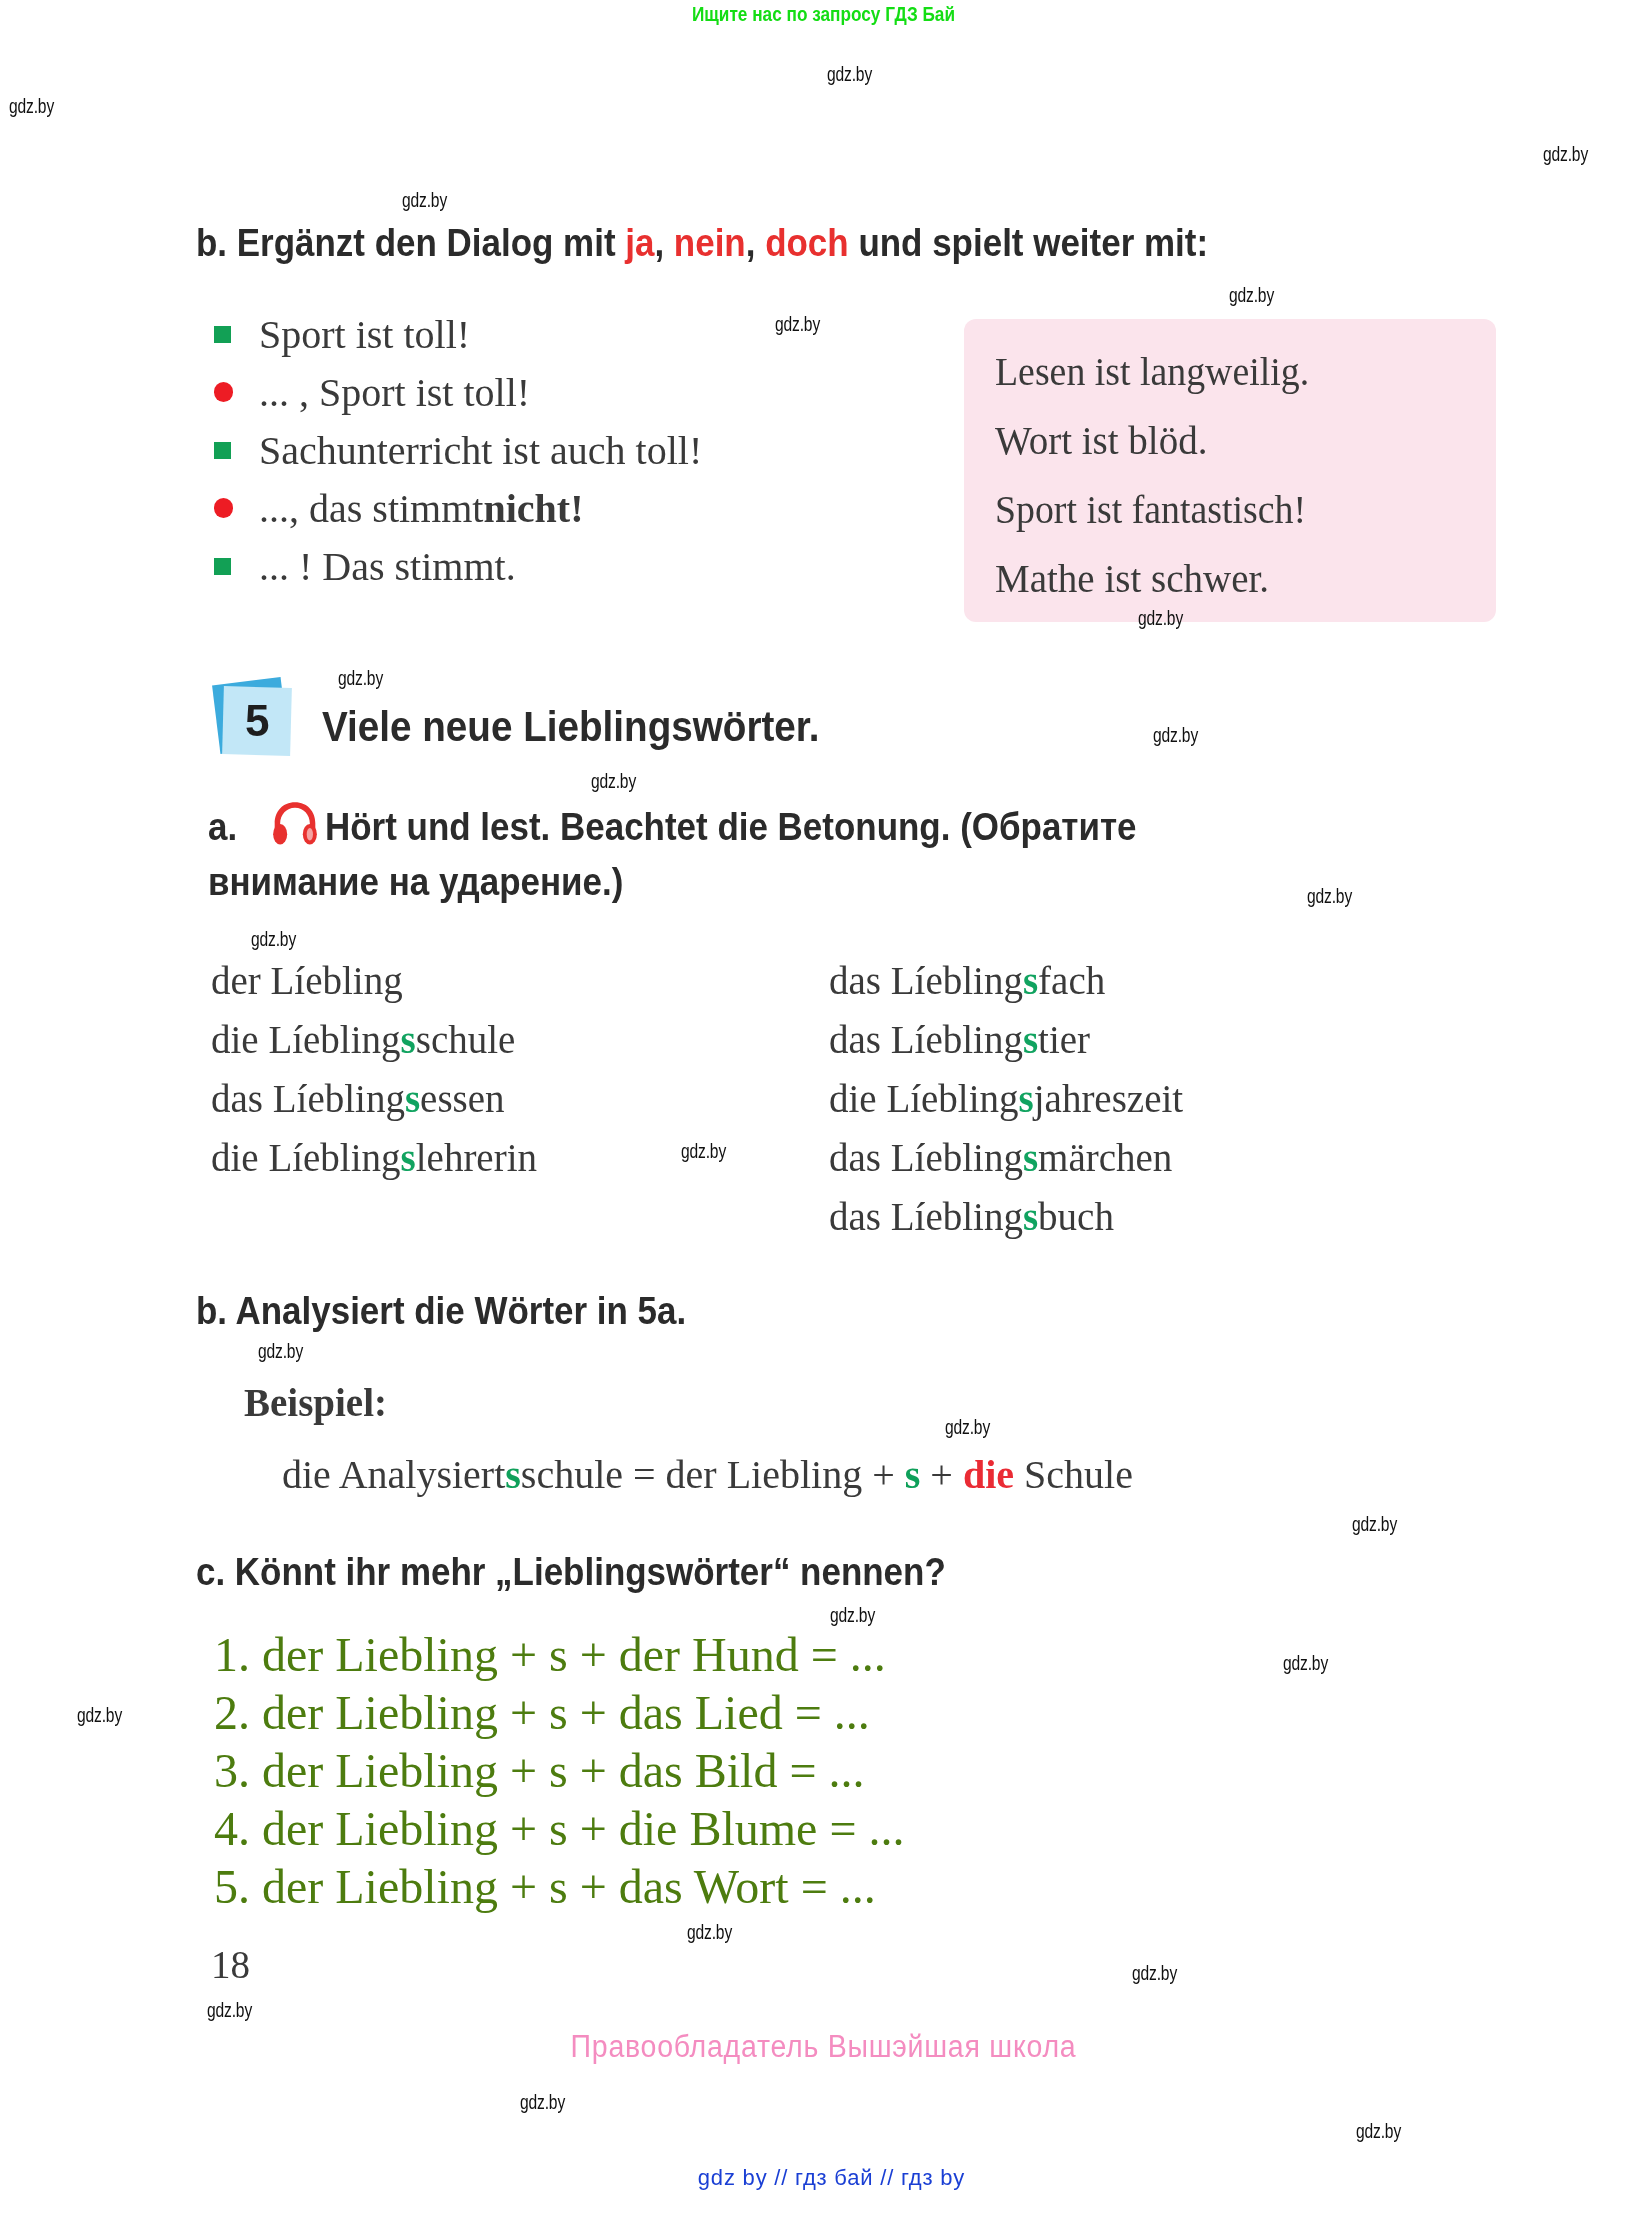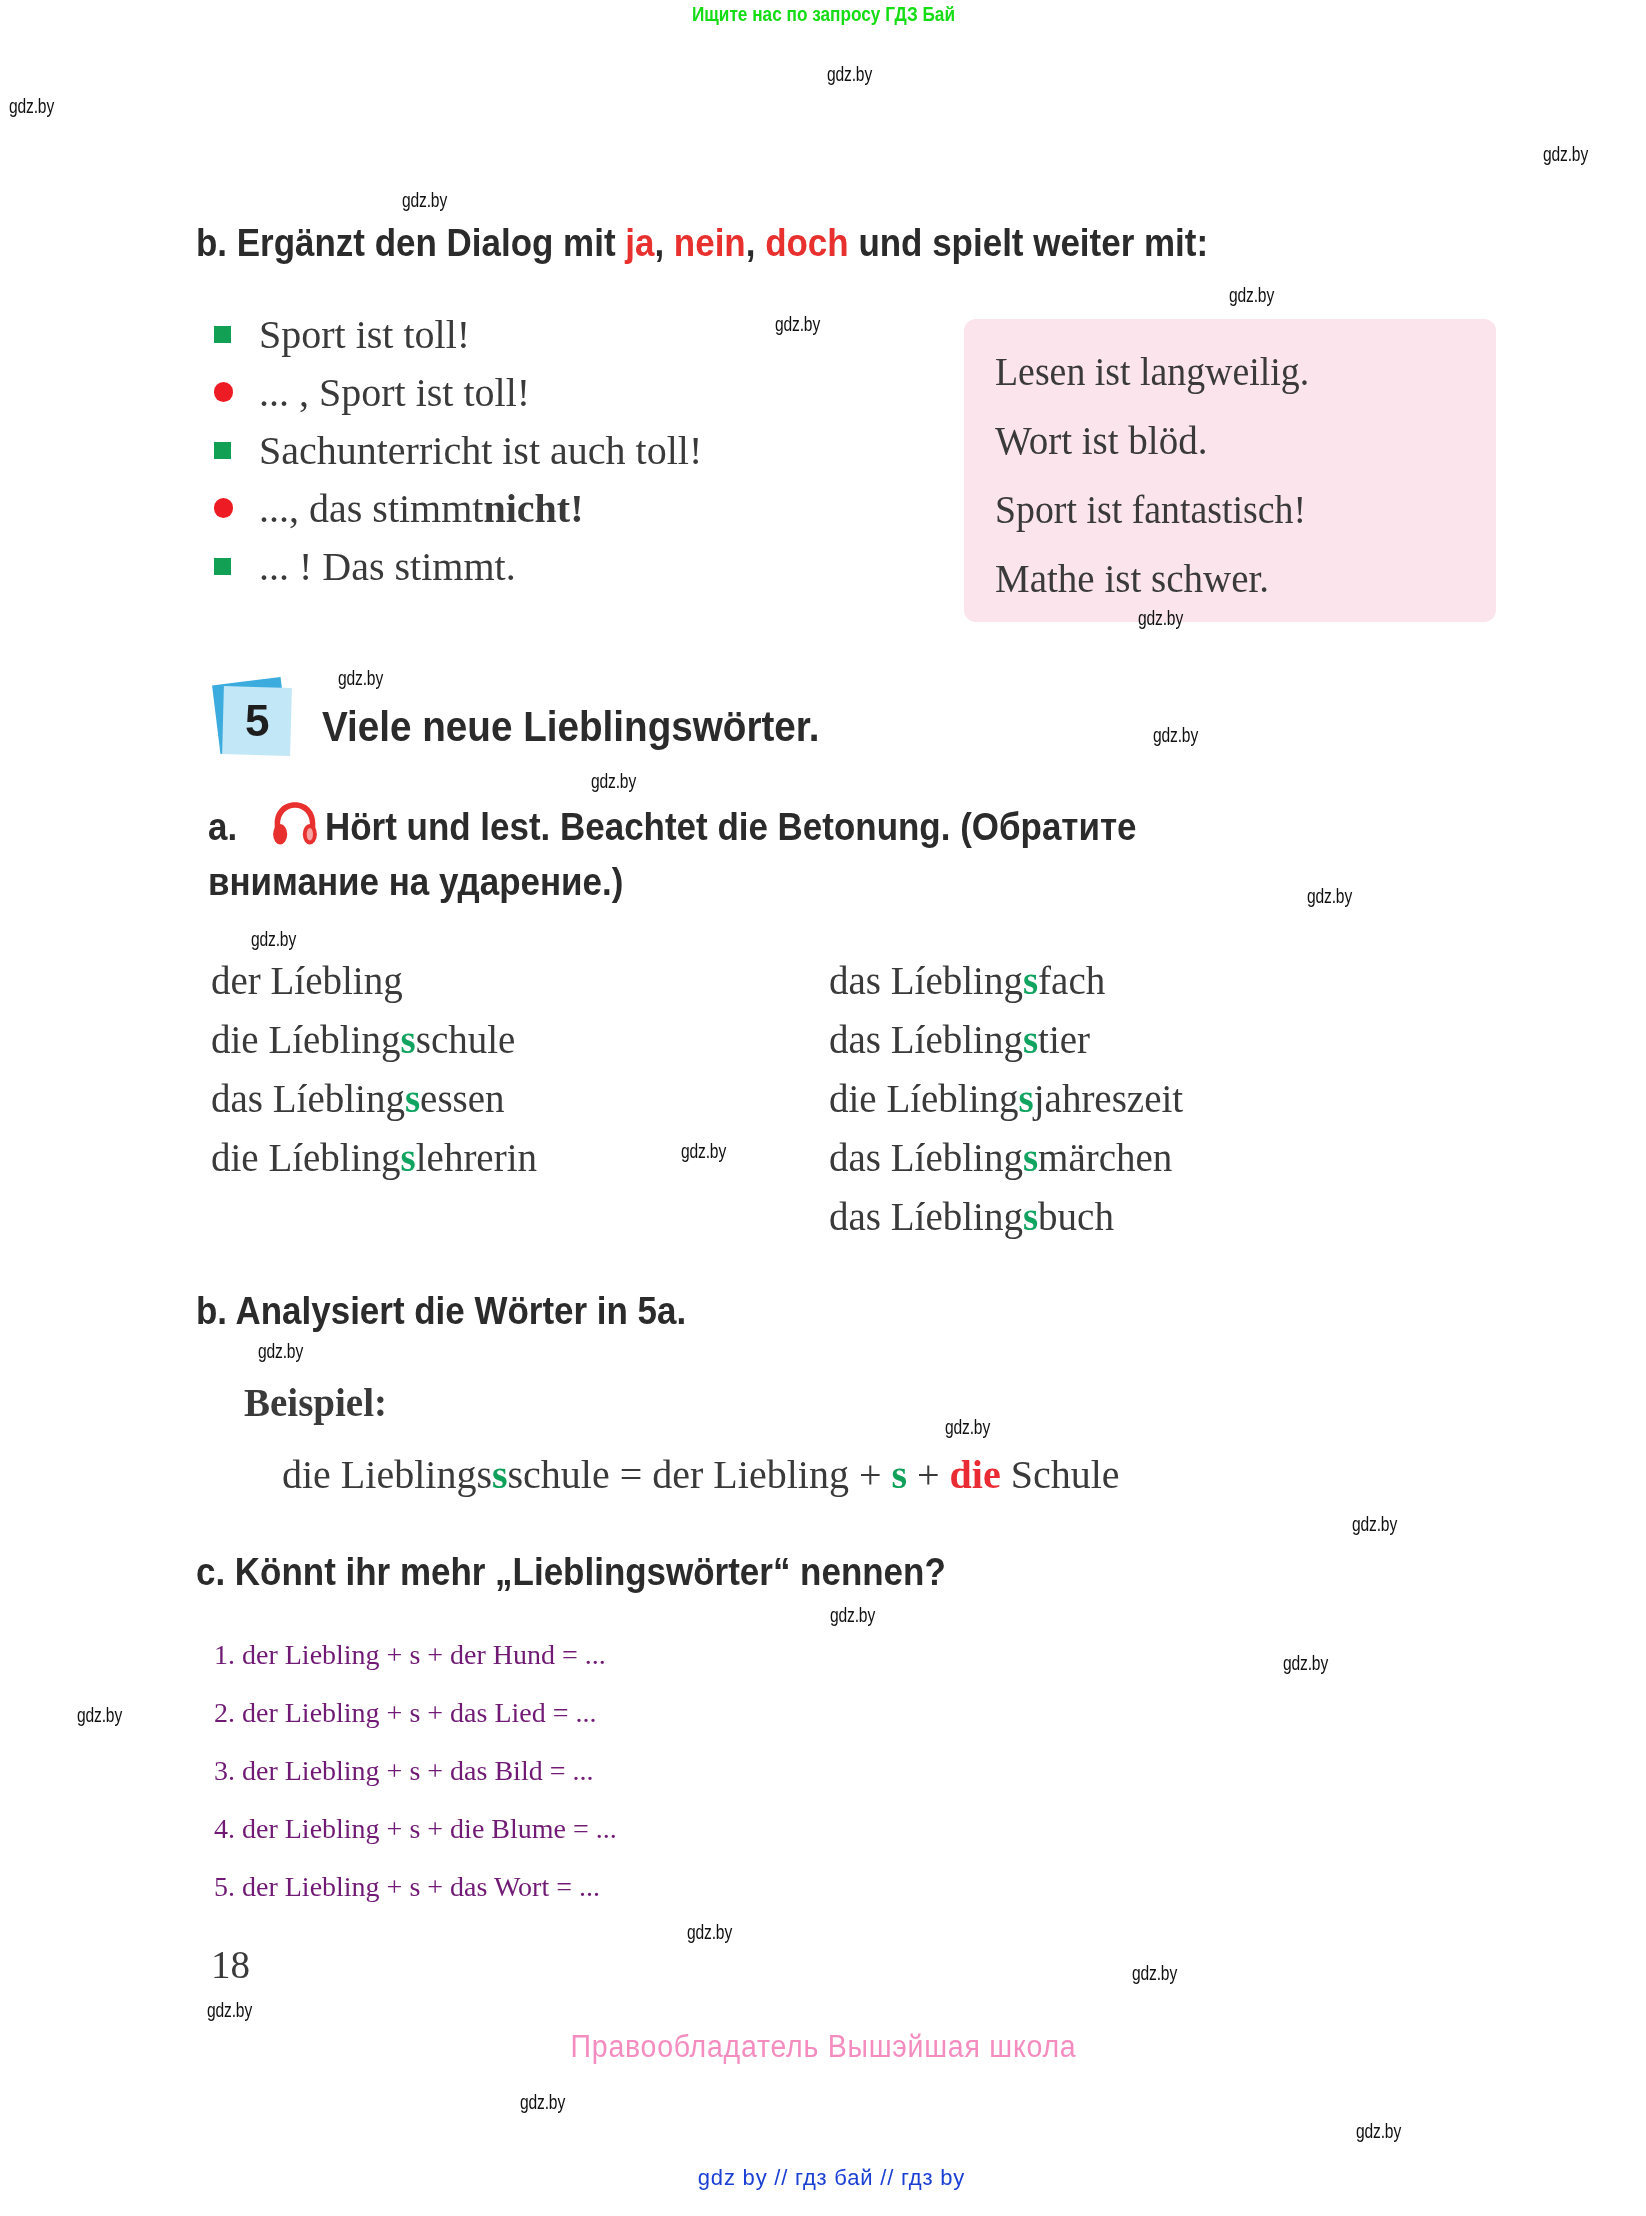--- a/index.html
+++ b/index.html
@@ -217,22 +217,22 @@
     white-space: nowrap;
   }
   .formula .s { color: #0fa05a; font-weight: bold; }
   .formula .die { color: #ea2b34; font-weight: bold; }
 
   
   .numlist {
     position: absolute;
     left: 214px;
     top: 1626px;
-    font-size: 28px;
-    color: #701a75;
+    font-size: 48px;
+    color: #4d7c0f;
     line-height: 58px;
     white-space: nowrap;
   }
 
   .pagenum {
     position: absolute;
     left: 211px;
     top: 1934px;
     font-size: 39px;
     color: #3a3a3a;
@@ -325,21 +325,21 @@
       <div><span>das Líebling</span><span class="s">s</span><span>tier</span></div>
       <div><span>die Líebling</span><span class="s">s</span><span>jahreszeit</span></div>
       <div><span>das Líebling</span><span class="s">s</span><span>märchen</span></div>
       <div><span>das Líebling</span><span class="s">s</span><span>buch</span></div>
     </div>
 
   <div class="hdr" style="left:196px; top:1290px;">b. Analysiert die Wörter in 5a.</div>
   <div class="beispiel">Beispiel:</div>
 
   <div class="formula">
-    <span>die Lieblings</span><span class="s">s</span><span>schule = der Liebling + </span><span class="s">s</span><span> + </span><span class="die">die</span><span> Schule</span>
+    <span>die Analysiert</span><span class="s">s</span><span>schule = der Liebling + </span><span class="s">s</span><span> + </span><span class="die">die</span><span> Schule</span>
   </div>
 
   <div class="hdr" style="left:196px; top:1551px;">c. Könnt ihr mehr „Lieblingswörter“ nennen?</div>
 
   <div class="numlist">
     <div>1. der Liebling + s + der Hund = ...</div>
     <div>2. der Liebling + s + das Lied = ...</div>
     <div>3. der Liebling + s + das Bild = ...</div>
     <div>4. der Liebling + s + die Blume = ...</div>
     <div>5. der Liebling + s + das Wort = ...</div>

